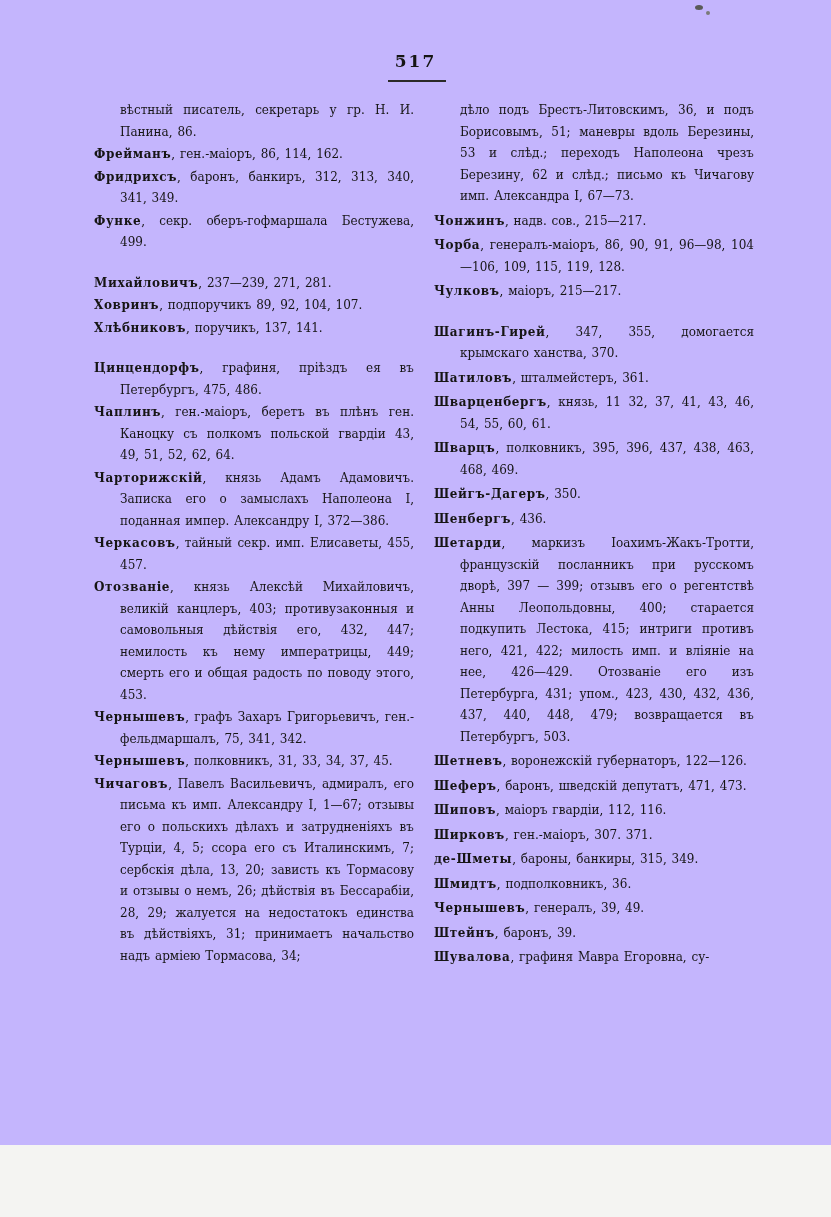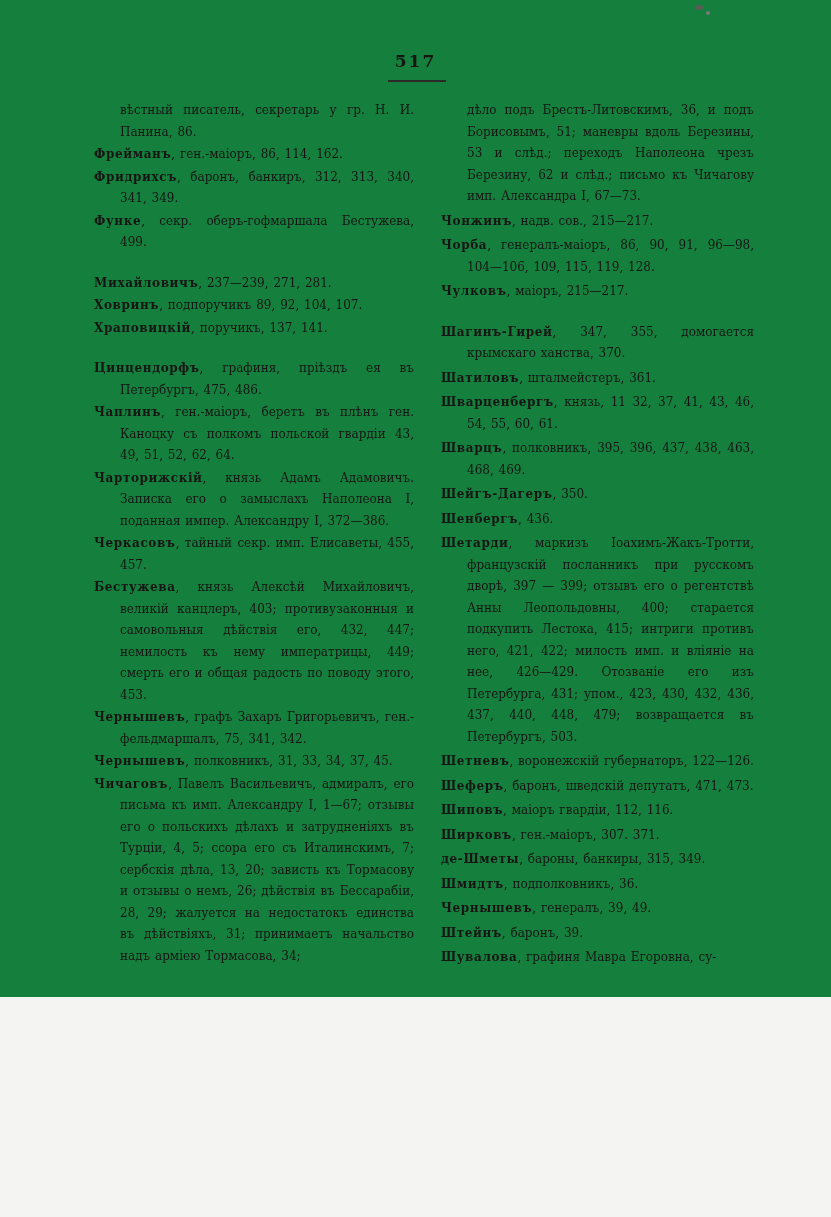--- a/index.html
+++ b/index.html
@@ -4,22 +4,22 @@
 <style>
   * { box-sizing: border-box; }
   html, body { margin: 0; padding: 0; }
   body {
     width: 831px; height: 1217px;
     background: #f4f4f2;
     font-family: "DejaVu Serif", "Liberation Serif", serif;
   }
   .page {
     position: relative;
-    width: 831px; height: 997px;
-    background: #15803d;
+    width: 831px; height: 1145px;
+    background: #c4b5fd;
     color: #161514;
     overflow: hidden;
   }
   .page-number {
     position: absolute; top: 51px; left: 0; width: 831px;
     text-align: center;
     font-size: 17px; font-weight: bold; letter-spacing: 2px;
   }
   .header-rule {
     position: absolute; top: 80px; left: 388px;
@@ -30,21 +30,21 @@
     display: flex; gap: 20px;
   }
   .col { width: 320px; }
   .entry {
     font-size: 12px; line-height: 21.5px;
     text-align: justify;
     word-spacing: 1px;
     padding-left: 26px; text-indent: -26px;
     margin: 0 0 1px 0;
   }
-  .col.right .entry { margin-bottom: 3px; margin-left: 7px; }
+  .col.right .entry { margin-bottom: 3px; }
   .entry.cont { text-indent: 0; }
   .entry.gap { margin-top: 19px; }
   .head { font-weight: bold; letter-spacing: 0.6px; }
   .artifact { position: absolute; }
   .blot {
     left: 577px; top: 1183px; width: 54px; height: 14px;
     background: #171717; border-radius: 7px;
   }
   .speck-a { left: 695px; top: 5px;  width: 8px; height: 5px; background: #5a5a58; border-radius: 50%; }
   .speck-b { left: 706px; top: 11px; width: 4px; height: 4px; background: #7a7a78; border-radius: 50%; }
@@ -58,26 +58,26 @@
   <div class="header-rule"></div>
 
   <div class="columns">
     <div class="col left" id="col-left">
         <div class="entry cont"><span>вѣстный писатель, секретарь у гр. Н. И. Панина, 86.</span></div>
         <div class="entry"><span class="head">Фрейманъ</span><span>, ген.-маіоръ, 86, 114, 162.</span></div>
         <div class="entry"><span class="head">Фридрихсъ</span><span>, баронъ, банкиръ, 312, 313, 340, 341, 349.</span></div>
         <div class="entry"><span class="head">Функе</span><span>, секр. оберъ-гофмаршала Бестужева, 499.</span></div>
         <div class="entry gap"><span class="head">Михайловичъ</span><span>, 237—239, 271, 281.</span></div>
         <div class="entry"><span class="head">Ховринъ</span><span>, подпоручикъ 89, 92, 104, 107.</span></div>
-        <div class="entry"><span class="head">Храповицкій</span><span>, поручикъ, 137, 141.</span></div>
+        <div class="entry"><span class="head">Хлѣбниковъ</span><span>, поручикъ, 137, 141.</span></div>
         <div class="entry gap"><span class="head">Цинцендорфъ</span><span>, графиня, пріѣздъ ея въ Петербургъ, 475, 486.</span></div>
         <div class="entry"><span class="head">Чаплинъ</span><span>, ген.-маіоръ, беретъ въ плѣнъ ген. Каноцку съ полкомъ польской гвардіи 43, 49, 51, 52, 62, 64.</span></div>
         <div class="entry"><span class="head">Чарторижскій</span><span>, князь Адамъ Адамовичъ. Записка его о замыслахъ Наполеона I, поданная импер. Александру I, 372—386.</span></div>
         <div class="entry"><span class="head">Черкасовъ</span><span>, тайный секр. имп. Елисаветы, 455, 457.</span></div>
-        <div class="entry"><span class="head">Бестужева</span><span>, князь Алексѣй Михайловичъ, великій канцлеръ, 403; противузаконныя и самовольныя дѣйствія его, 432, 447; немилость къ нему императрицы, 449; смерть его и общая радость по поводу этого, 453.</span></div>
+        <div class="entry"><span class="head">Отозваніе</span><span>, князь Алексѣй Михайловичъ, великій канцлеръ, 403; противузаконныя и самовольныя дѣйствія его, 432, 447; немилость къ нему императрицы, 449; смерть его и общая радость по поводу этого, 453.</span></div>
         <div class="entry"><span class="head">Чернышевъ</span><span>, графъ Захаръ Григорьевичъ, ген.-фельдмаршалъ, 75, 341, 342.</span></div>
         <div class="entry"><span class="head">Чернышевъ</span><span>, полковникъ, 31, 33, 34, 37, 45.</span></div>
         <div class="entry"><span class="head">Чичаговъ</span><span>, Павелъ Васильевичъ, адмиралъ, его письма къ имп. Александру I, 1—67; отзывы его о польскихъ дѣлахъ и затрудненіяхъ въ Турціи, 4, 5; ссора его съ Италинскимъ, 7; сербскія дѣла, 13, 20; зависть къ Тормасову и отзывы о немъ, 26; дѣйствія въ Бессарабіи, 28, 29; жалуется на недостатокъ единства въ дѣйствіяхъ, 31; принимаетъ начальство надъ арміею Тормасова, 34;</span></div>
       </div>
     <div class="col right" id="col-right">
         <div class="entry cont"><span>дѣло подъ Брестъ-Литовскимъ, 36, и подъ Борисовымъ, 51; маневры вдоль Березины, 53 и слѣд.; переходъ Наполеона чрезъ Березину, 62 и слѣд.; письмо къ Чичагову имп. Александра I, 67—73.</span></div>
         <div class="entry"><span class="head">Чонжинъ</span><span>, надв. сов., 215—217.</span></div>
         <div class="entry"><span class="head">Чорба</span><span>, генералъ-маіоръ, 86, 90, 91, 96—98, 104—106, 109, 115, 119, 128.</span></div>
         <div class="entry"><span class="head">Чулковъ</span><span>, маіоръ, 215—217.</span></div>
         <div class="entry gap"><span class="head">Шагинъ-Гирей</span><span>, 347, 355, домогается крымскаго ханства, 370.</span></div>

